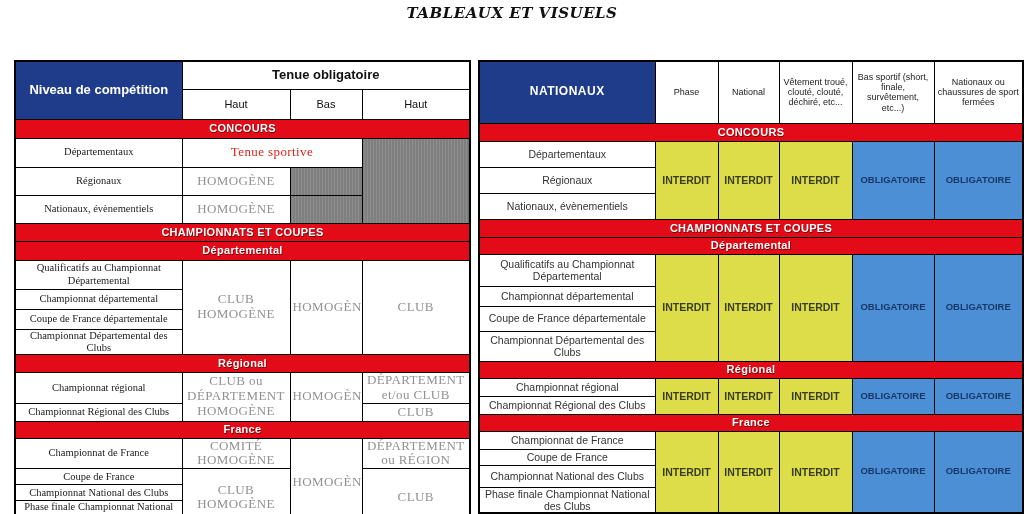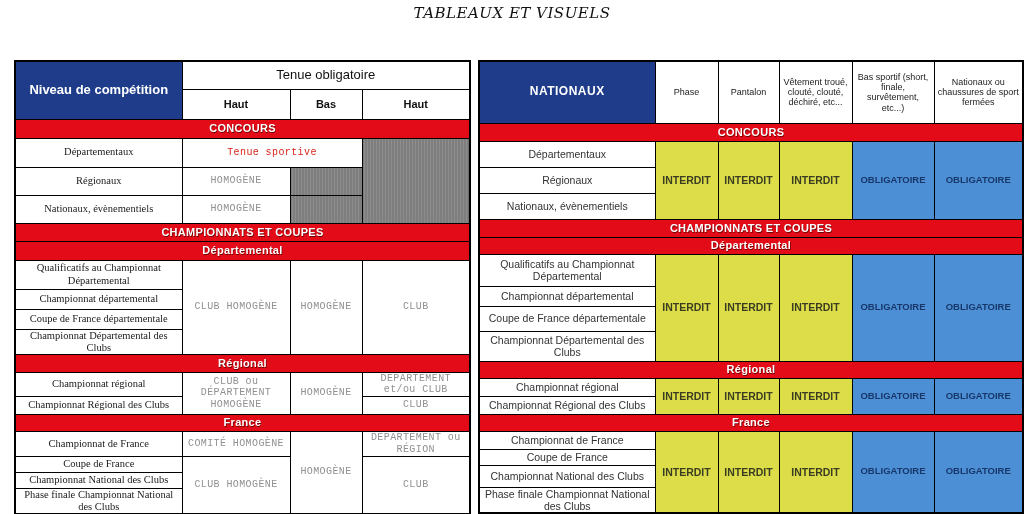--- a/index.html
+++ b/index.html
@@ -1,34 +1,34 @@
 <!DOCTYPE html>
 <html><head>
 <meta charset="utf-8">
 <style>
   html,body{margin:0;padding:0;background:#fff;}
   #page{position:relative;width:1024px;height:514px;background:#fff;overflow:hidden;
         font-family:"Liberation Sans",sans-serif;}
   #doc-title{position:absolute;top:4px;left:0;width:1024px;text-align:center;
-        font-family:"DejaVu Serif","Liberation Serif",serif;font-style:italic;font-weight:400;
+        font-family:"DejaVu Serif","Liberation Serif",serif;font-style:italic;font-weight:700;
         font-size:15px;letter-spacing:.5px;color:#111;}
   table.tbl{border-collapse:collapse;table-layout:fixed;position:absolute;background:#fff;
         border:2px solid #000;}
   table.tbl td{border:1px solid #000;text-align:center;vertical-align:middle;padding:0 2px;
         overflow:hidden;line-height:1.15;}
   #left-table{left:14px;top:60px;width:455px;}
   #right-table{left:478px;top:60px;width:544px;}
   .corner{background:#1e3c8a;color:#fff;font-weight:700;font-size:13px;}
   #right-table .corner{font-size:12px;letter-spacing:.5px;margin-top:20px;}
-  .tenue-hdr{font-weight:400;font-size:13px;color:#111;}
-  .col-hdr{font-weight:700;font-size:11px;color:#111;}
+  .tenue-hdr{font-weight:700;font-size:13px;color:#111;}
+  .col-hdr{font-weight:400;font-size:11px;color:#111;}
   .banner{background:#e30b17;color:#fff;font-weight:700;font-size:11px;
         text-shadow:.6px .6px 0 #6d0000;letter-spacing:.3px;}
   .lbl{font-family:"Liberation Serif",serif;font-size:10.5px;color:#1a1a1a;}
-  .val{font-family:Liberation Mono, monospace;font-size:10px;color:#919191;letter-spacing:.4px;}
+  .val{font-family:Liberation Serif, serif;font-size:13px;color:#919191;letter-spacing:.4px;}
   .red-text{color:#d9251c;}
   .hatch{background:repeating-linear-gradient(90deg,#6f6f6f 0px,#6f6f6f 1px,#8d8d8d 1px,#8d8d8d 3px);}
   .rlbl{font-size:10.5px;color:#333;}
   .rhdr{font-size:9px;color:#222;}
   .interdit{background:#dcdd48;color:#3b3d22;font-weight:700;font-size:10.5px;
         border:2px solid #1a1a1a;}
   .oblig{background:#4d8fd4;color:#17376b;font-weight:700;font-size:9.5px;
         border:2px solid #142138;}
 </style>
 </head>
@@ -136,21 +136,21 @@
         <col style="width:63px">
         <col style="width:61px">
         <col style="width:73px">
         <col style="width:82px">
         <col style="width:89px">
       </colgroup>
     <tbody>
     <tr style="height:62px">
       <td class="corner">NATIONAUX</td>
       <td class="rhdr">Phase</td>
-      <td class="rhdr">Pantalon</td>
+      <td class="rhdr">National</td>
       <td class="rhdr">Vêtement troué, clouté, clouté, déchiré, etc...</td>
       <td class="rhdr">Bas sportif (short, finale, survêtement, etc...)</td>
       <td class="rhdr">Nationaux ou chaussures de sport fermées</td>
     </tr>
     <tr style="height:18px">
           <td colspan="6" class="banner">CONCOURS</td>
         </tr>
     <tr style="height:26px">
       <td class="rlbl">Départementaux</td>
       <td rowspan="3" class="interdit">INTERDIT</td>

